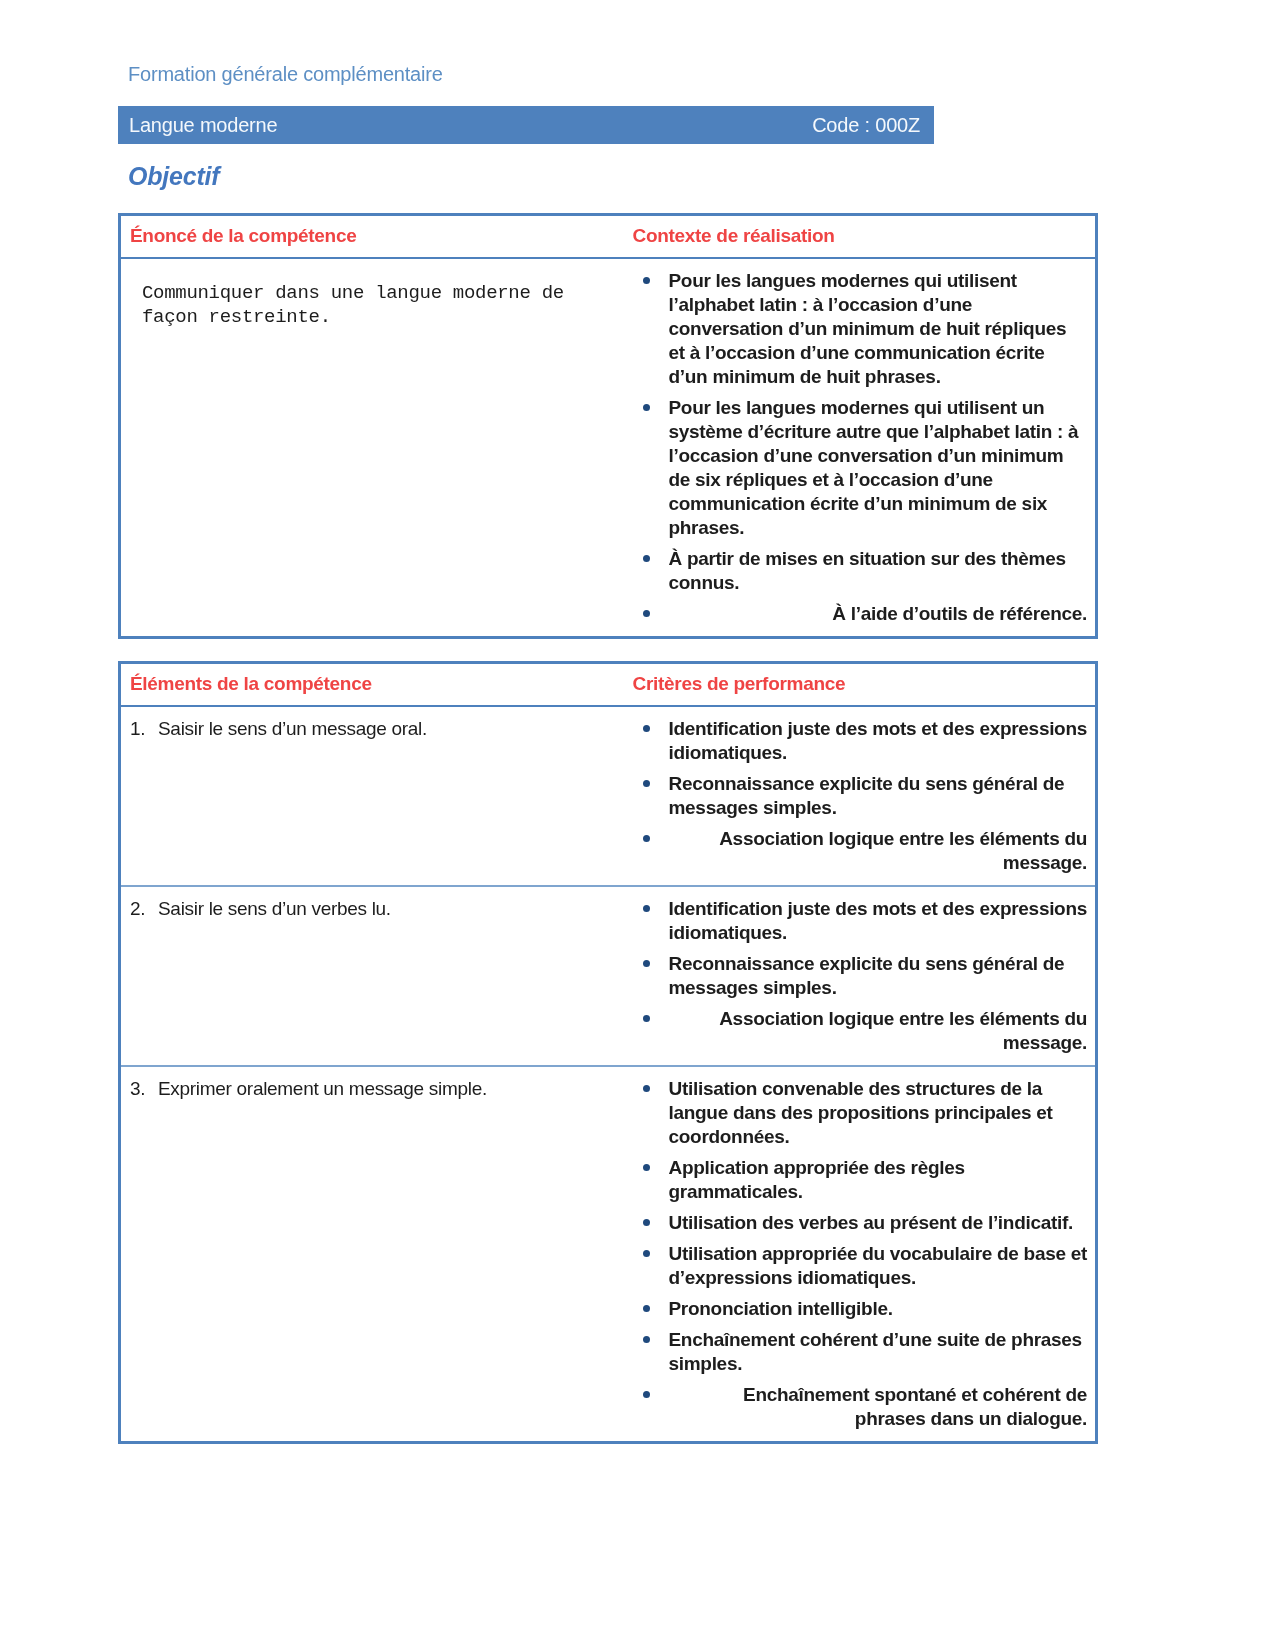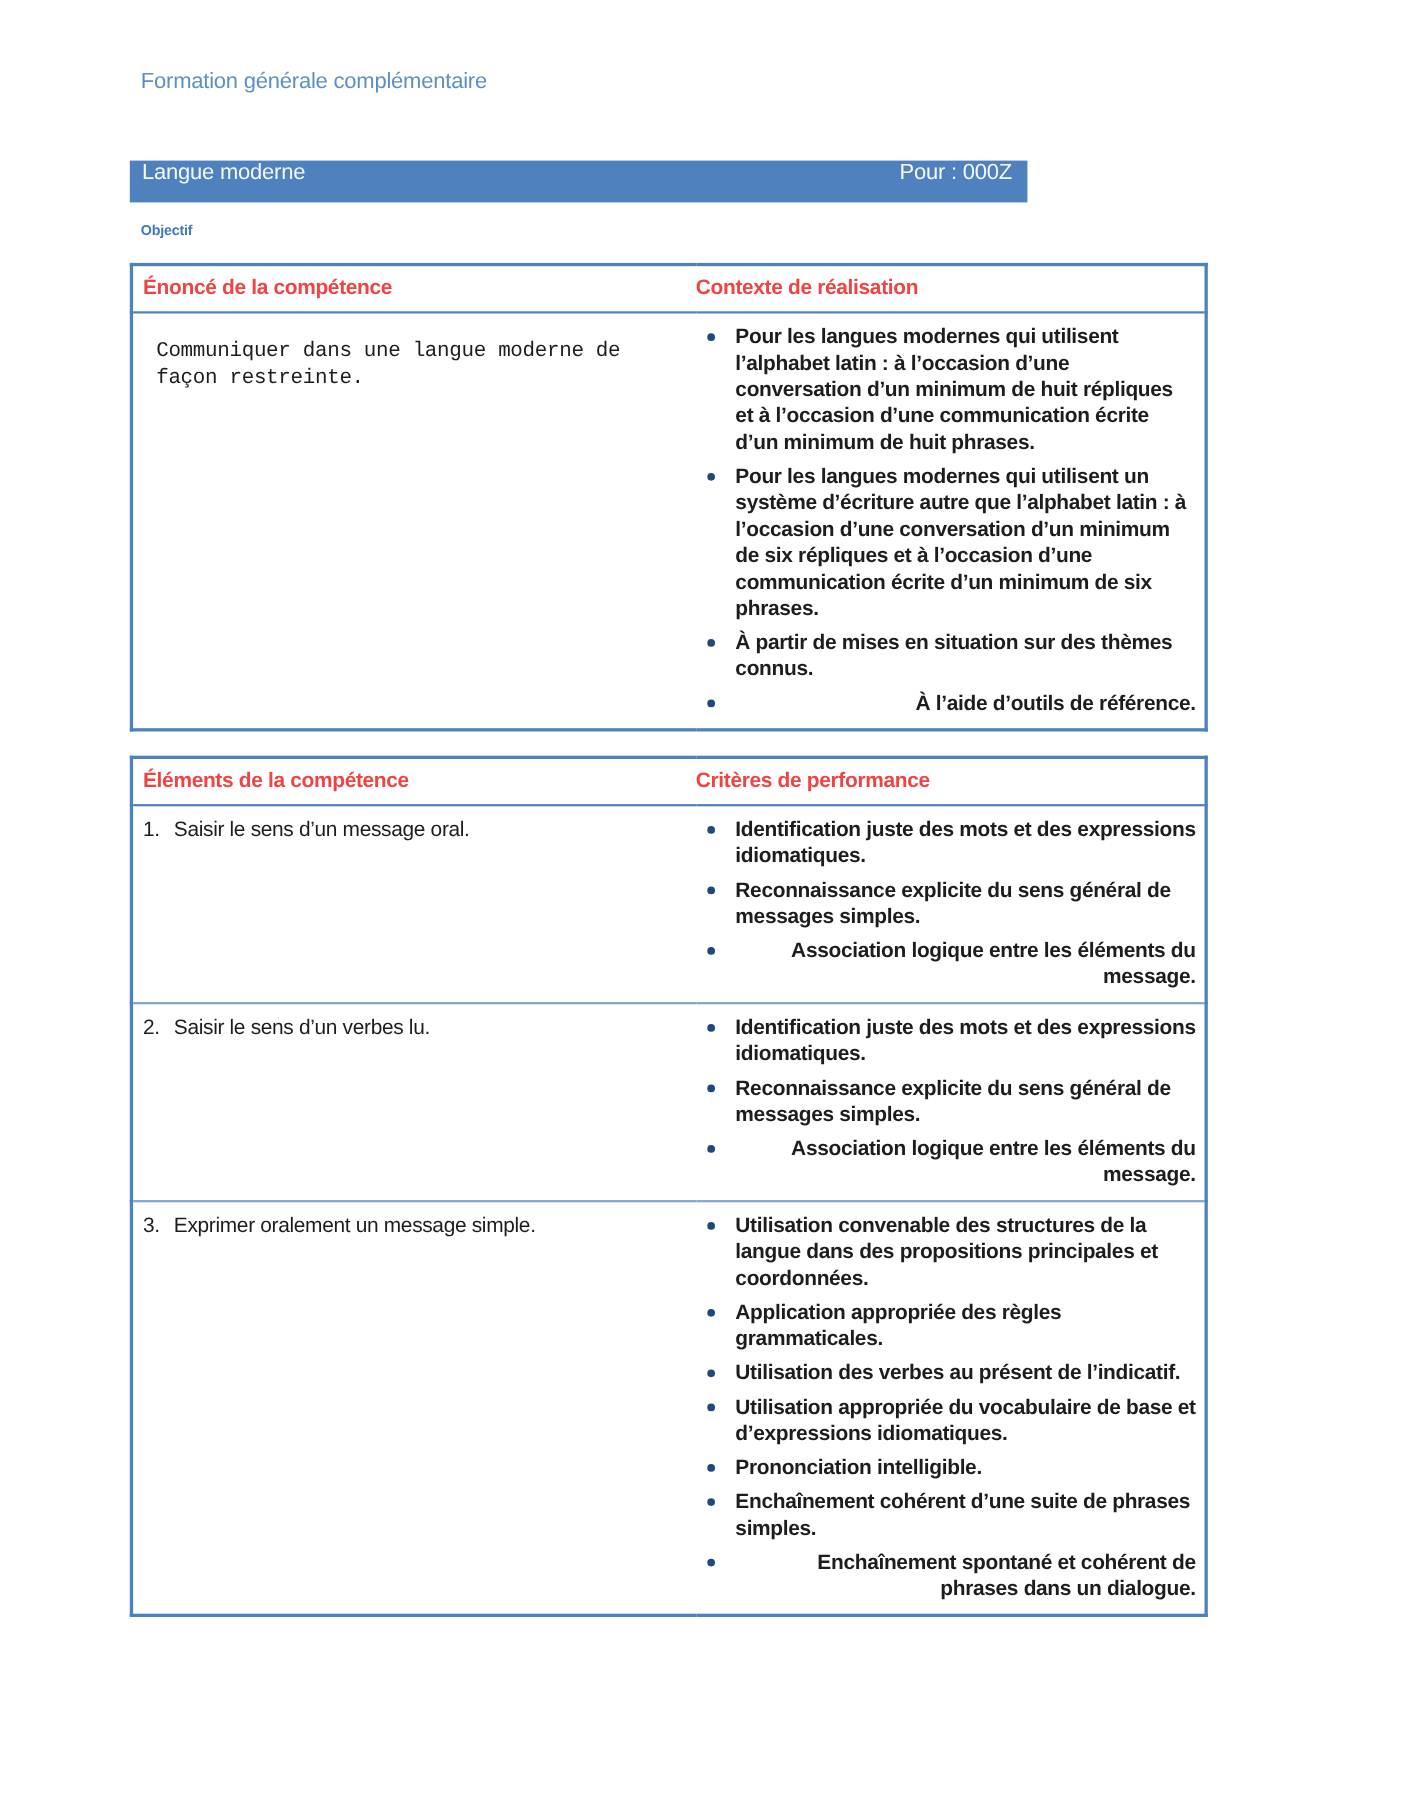--- a/index.html
+++ b/index.html
@@ -22,33 +22,34 @@
   .content{position:absolute;left:118px;top:62px;width:816px;}
 
   .top-title{
     margin:0 0 0 10px;
     font-size:20px;line-height:24px;
     color:var(--title_blue);
     letter-spacing:-0.2px;
   }
 
   .banner{
-    margin-top:60px;height:38px;
+    margin-top:20px;height:38px;
     background:var(--banner_bg);
-    display:flex;justify-content:space-between;
+    display:flex;align-items:center;justify-content:space-between;
     padding:0 14px 0 11px;box-sizing:border-box;
     color:var(--banner_text);
     font-size:20px;letter-spacing:-0.2px;
   }
 
   .section-headings{
     display:flex;margin:18px 0 0 10px;
-    font-size:13px;font-weight:bold;
+    font-size:25px;font-weight:bold;
     color:var(--heading_blue);
     letter-spacing:-0.2px;
+    font-style:italic;
   }
   .sh-left{width:506px;flex:0 0 auto;}
   .sh-right{flex:1;}
 
   table.comp{
     width:980px;border-collapse:collapse;table-layout:fixed;
     border:3px solid var(--table_border);
     margin-top:22px;
   }
   table.comp col.c1{width:513px;}
@@ -84,21 +85,21 @@
 </style>
 </head>
 <body>
 
 <div class="content">
 
   <div class="top-title">Formation générale complémentaire</div>
 
   <div class="banner">
     <span>Langue moderne</span>
-    <span>Pour : 000Z</span>
+    <span>Code : 000Z</span>
   </div>
 
   <div class="section-headings">
     <span class="sh-left">Objectif</span>
   </div>
 
   <table class="comp">
     <colgroup>
         <col class="c1">
         <col class="c2">

